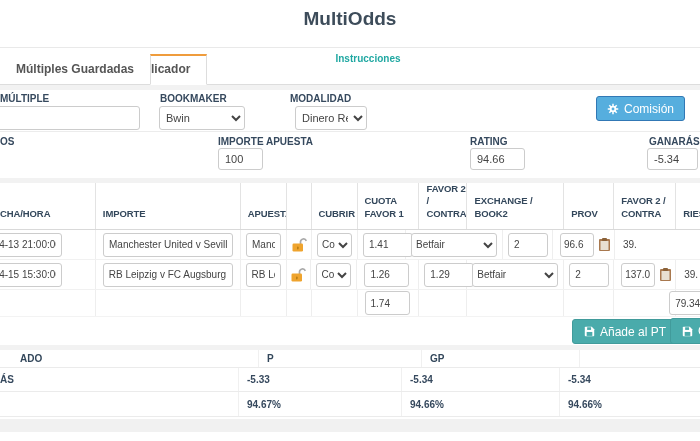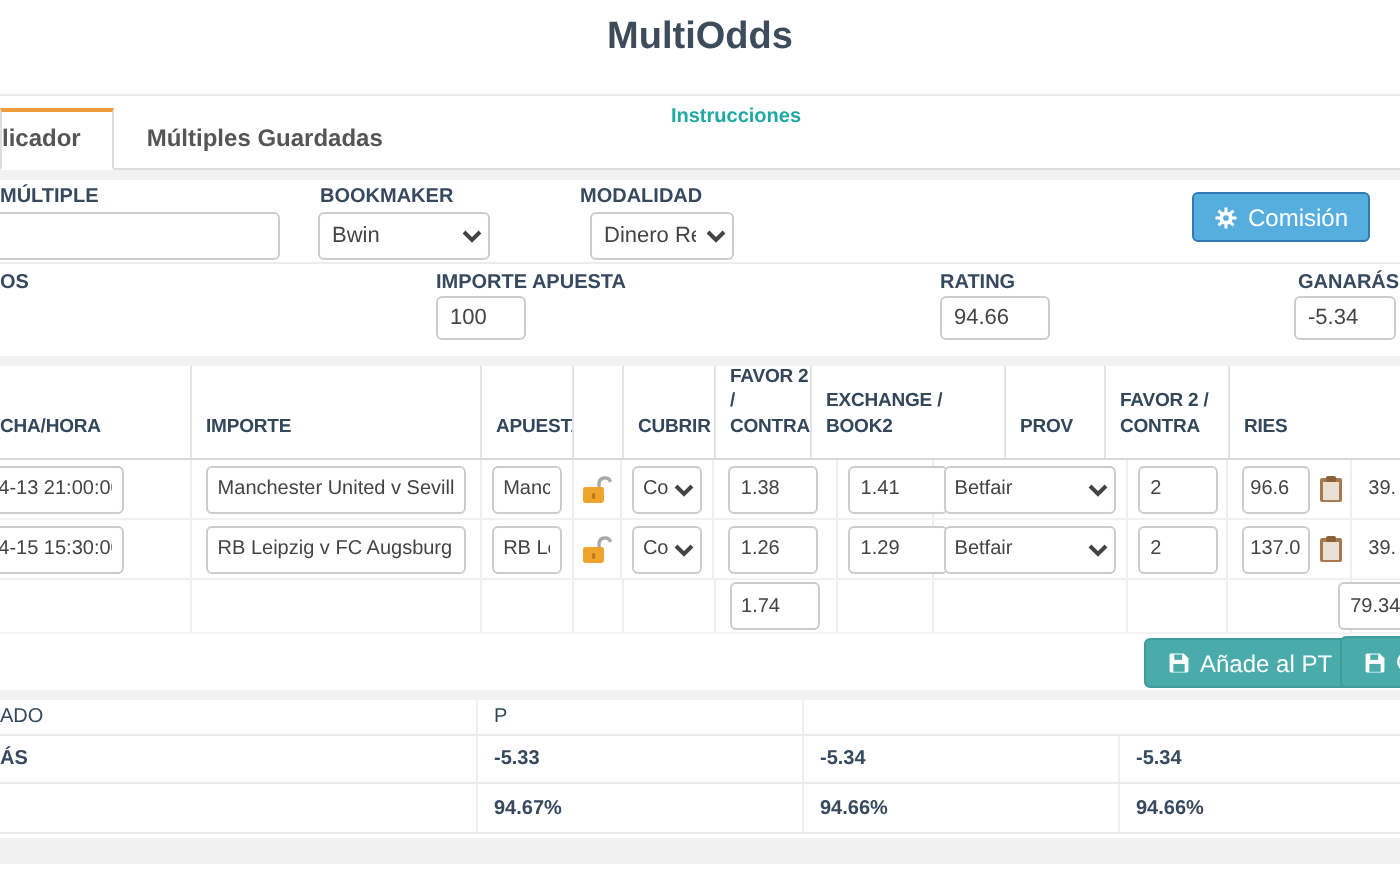--- a/index.html
+++ b/index.html
@@ -62,42 +62,42 @@
     width:100%; background:#fff; font-family:"Liberation Sans",sans-serif; }
   .w45{ width:45px; } .w35{ width:50px; } .w40{ width:40px; } .w34{ width:34px; }
   .iconbtn { display:inline-flex; margin-left:4px; cursor:pointer; }
 
   
   .btnrow { position:relative; height:28px;text-decoration:underline; }
 
   
   .sum { width:700px; font-size:10px; color:#33475b; }
   .srow { display:flex; border-bottom:1px solid #ebebeb; align-items:center; }
-  .shead { height:18px; font-weight:normal; }
+  .shead { height:18px; font-weight:bold;padding-left:20px; }
   .sr1 { height:24px; } .sr2 { height:25px; }
   .s1{width:239px; border-right:1px solid #f0f0f0; height:100%; display:flex; align-items:center;}
   .s2{width:163px; border-right:1px solid #f0f0f0; height:100%; display:flex; align-items:center; padding-left:8px;}
   .s3{width:158px; border-right:1px solid #f0f0f0; height:100%; display:flex; align-items:center; padding-left:8px;}
   .s4{width:140px; height:100%; display:flex; align-items:center; padding-left:8px;}
   .sval { font-weight:bold; color:#36495e; }
 </style>
 </head>
 <body>
 
 <div class="hdr">
   <div class="title">MultiOdds</div><br>
   <a class="instr">Instrucciones</a>
 </div>
 
 <nav class="tabs">
+  <div class="tab">
+    <span>Múltiples Guardadas</span>
+  </div>
   <div class="tab active">
     <span>licador</span>
-  </div>
-  <div class="tab">
-    <span>Múltiples Guardadas</span>
   </div>
 </nav>
 <div class="band"></div>
 
 <div class="frow frow1">
   <label class="flbl" style="left:0;top:3px">MÚLTIPLE</label>
   <input class="fin" style="left: -6px; top: 16px; width: 146px;" value="">
   <label class="flbl" style="left:160px;top:3px">BOOKMAKER</label>
   <select class="fsel" style="left:159px;top:16px;width:86px">
     <option>Bwin</option>
@@ -135,20 +135,21 @@
 </div>
 <div class="band"></div>
 
 <div class="tbl">
   <div class="tr thead">
     <div class="th c1">CHA/HORA</div>
     <div class="th c2">IMPORTE</div>
     <div class="th c3">APUESTA</div>
     <div class="th c4"></div>
     <div class="th c5">CUBRIR</div>
+    <div class="th c6">CUOTA FAVOR 1</div>
     <div class="th c7">CUOTA FAVOR 2 / CONTRA</div>
     <div class="th c8">EXCHANGE / BOOK2</div>
     <div class="th c9">PROV</div>
     <div class="th c10">FAVOR 2 / CONTRA</div>
     <div class="th c11">RIES</div>
   </div>
 
   <div class="tr trow">
     <div class="td c1">
         <input class="tin date" value="2023-04-13 21:00:00" style="">
@@ -163,23 +164,20 @@
       <span class="iconbtn" style="margin-left:0">
         <svg width="17" height="16" viewBox="0 0 17 16">
           <path d="M9.5 7.5 V4.8 a3 3 0 0 1 5.8 -0.9" fill="none" stroke="#a9a9a9" stroke-width="1.7"></path>
           <rect x="1.5" y="6.5" width="10.5" height="8" rx="1.2" fill="#efa42e"></rect>
           <rect x="6" y="9.5" width="1.6" height="3" rx="0.8" fill="#b97d14"></rect>
         </svg>
       </span>
     </div>
     <div class="td c5">
         <select class="tsel"><option>Contra</option></select>
-      </div>
-    <div class="td c6">
-        <input class="tin w45" value="1.38" style="">
       </div>
     <div class="td c7">
         <input class="tin w35" value="1.41" style="">
       </div>
     <div class="td c8">
         <select class="tsel"><option>Betfair</option></select>
       </div>
     <div class="td c9">
         <input class="tin w40" value="2" style="">
       </div>
@@ -287,20 +285,21 @@
     </span>
     <span>Gu</span>
   </button>
 </div>
 <div class="band"></div>
 
 <div class="sum">
   <div class="srow shead">
     <div class="s1">ADO</div>
     <div class="s2">P</div>
+    <div class="s3">GP</div>
   </div>
   <div class="srow sr1">
     <div class="s1 sval">ÁS</div>
     <div class="s2 sval">-5.33</div>
     <div class="s3 sval">-5.34</div>
     <div class="s4 sval">-5.34</div>
   </div>
   <div class="srow sr2">
     <div class="s1 sval"></div>
     <div class="s2 sval">94.67%</div>

